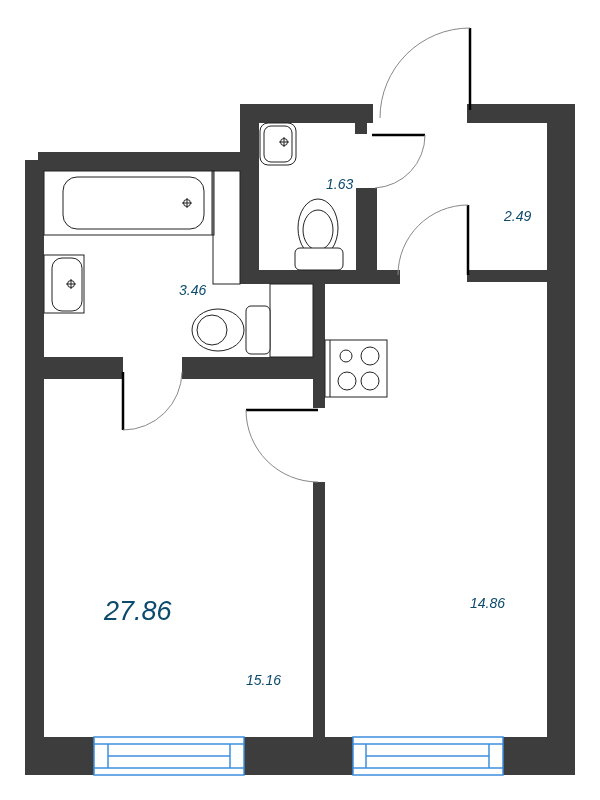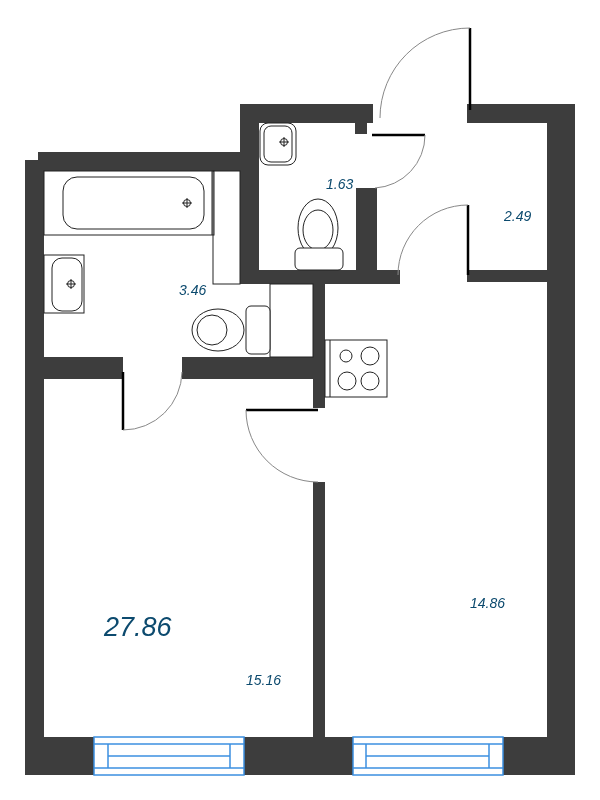--- a/index.html
+++ b/index.html
@@ -6,21 +6,21 @@
   body { width:600px; height:800px; position:relative; overflow:hidden; font-family:"Liberation Sans", sans-serif; }
   #plan { position:absolute; left:0; top:0; width:600px; height:800px; }
   .wall { fill:#3d3d3d; }
   .fix { fill:#ffffff; stroke:#222; stroke-width:1; }
   .thin { fill:none; stroke:#222; stroke-width:1; }
   .arc { fill:none; stroke:#888; stroke-width:1; }
   .leaf { stroke:#000; stroke-width:2.5; }
   .win { fill:#ffffff; stroke:#3b8fe0; stroke-width:1.5; }
   .label { position:absolute; font-style:italic; color:#0c4a6e; white-space:nowrap; line-height:1; }
   .small { font-size:14px; }
-  .big { font-size:27px;margin-top:16px; }
+  .big { font-size:27px; }
 </style>
 </head>
 <body>
 
 <svg id="plan" viewBox="0 0 600 800" xmlns="http://www.w3.org/2000/svg">
 
   <g>
 
     <rect class="wall" x="25" y="160" width="19" height="615"></rect>
 

